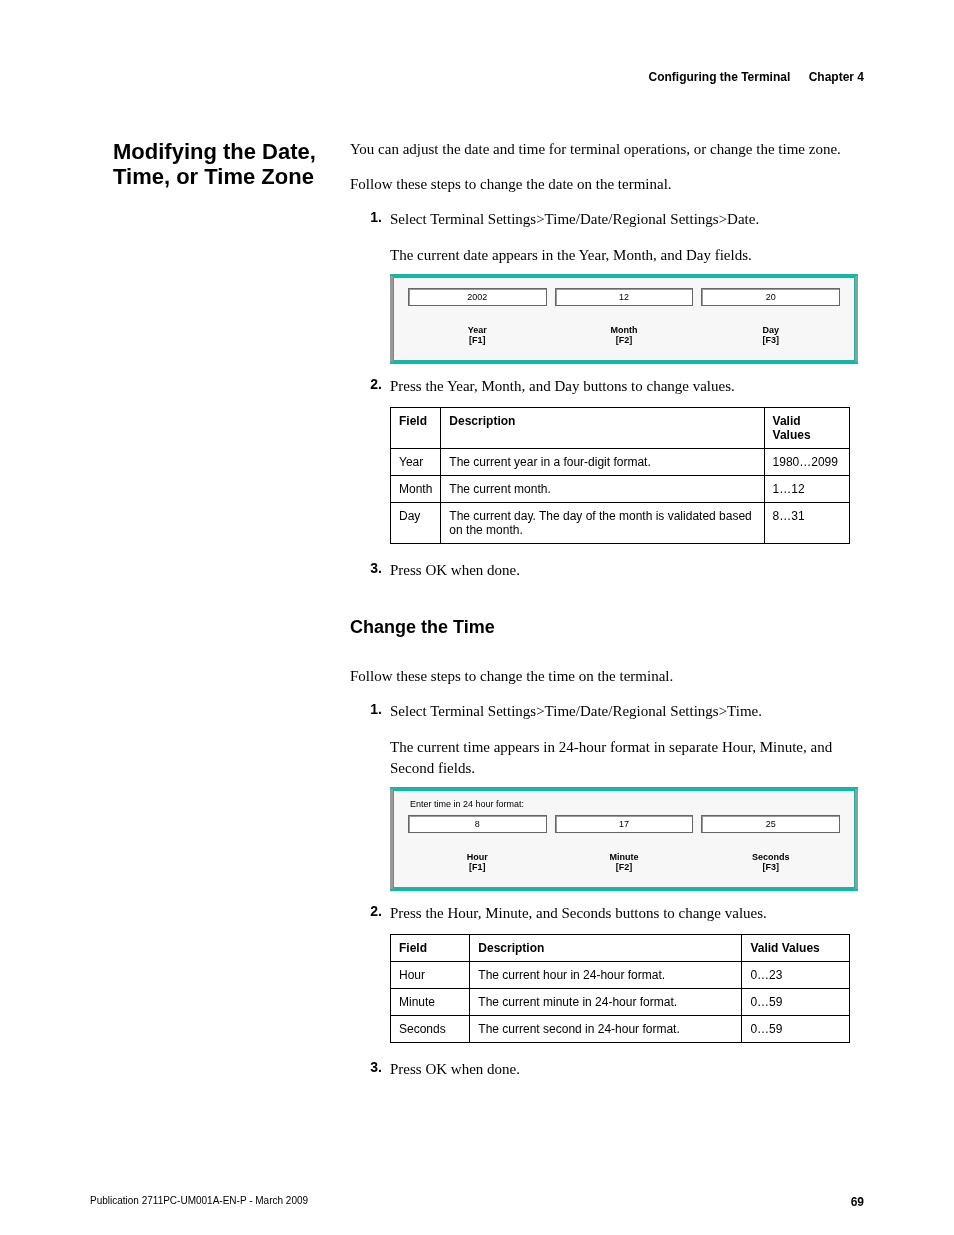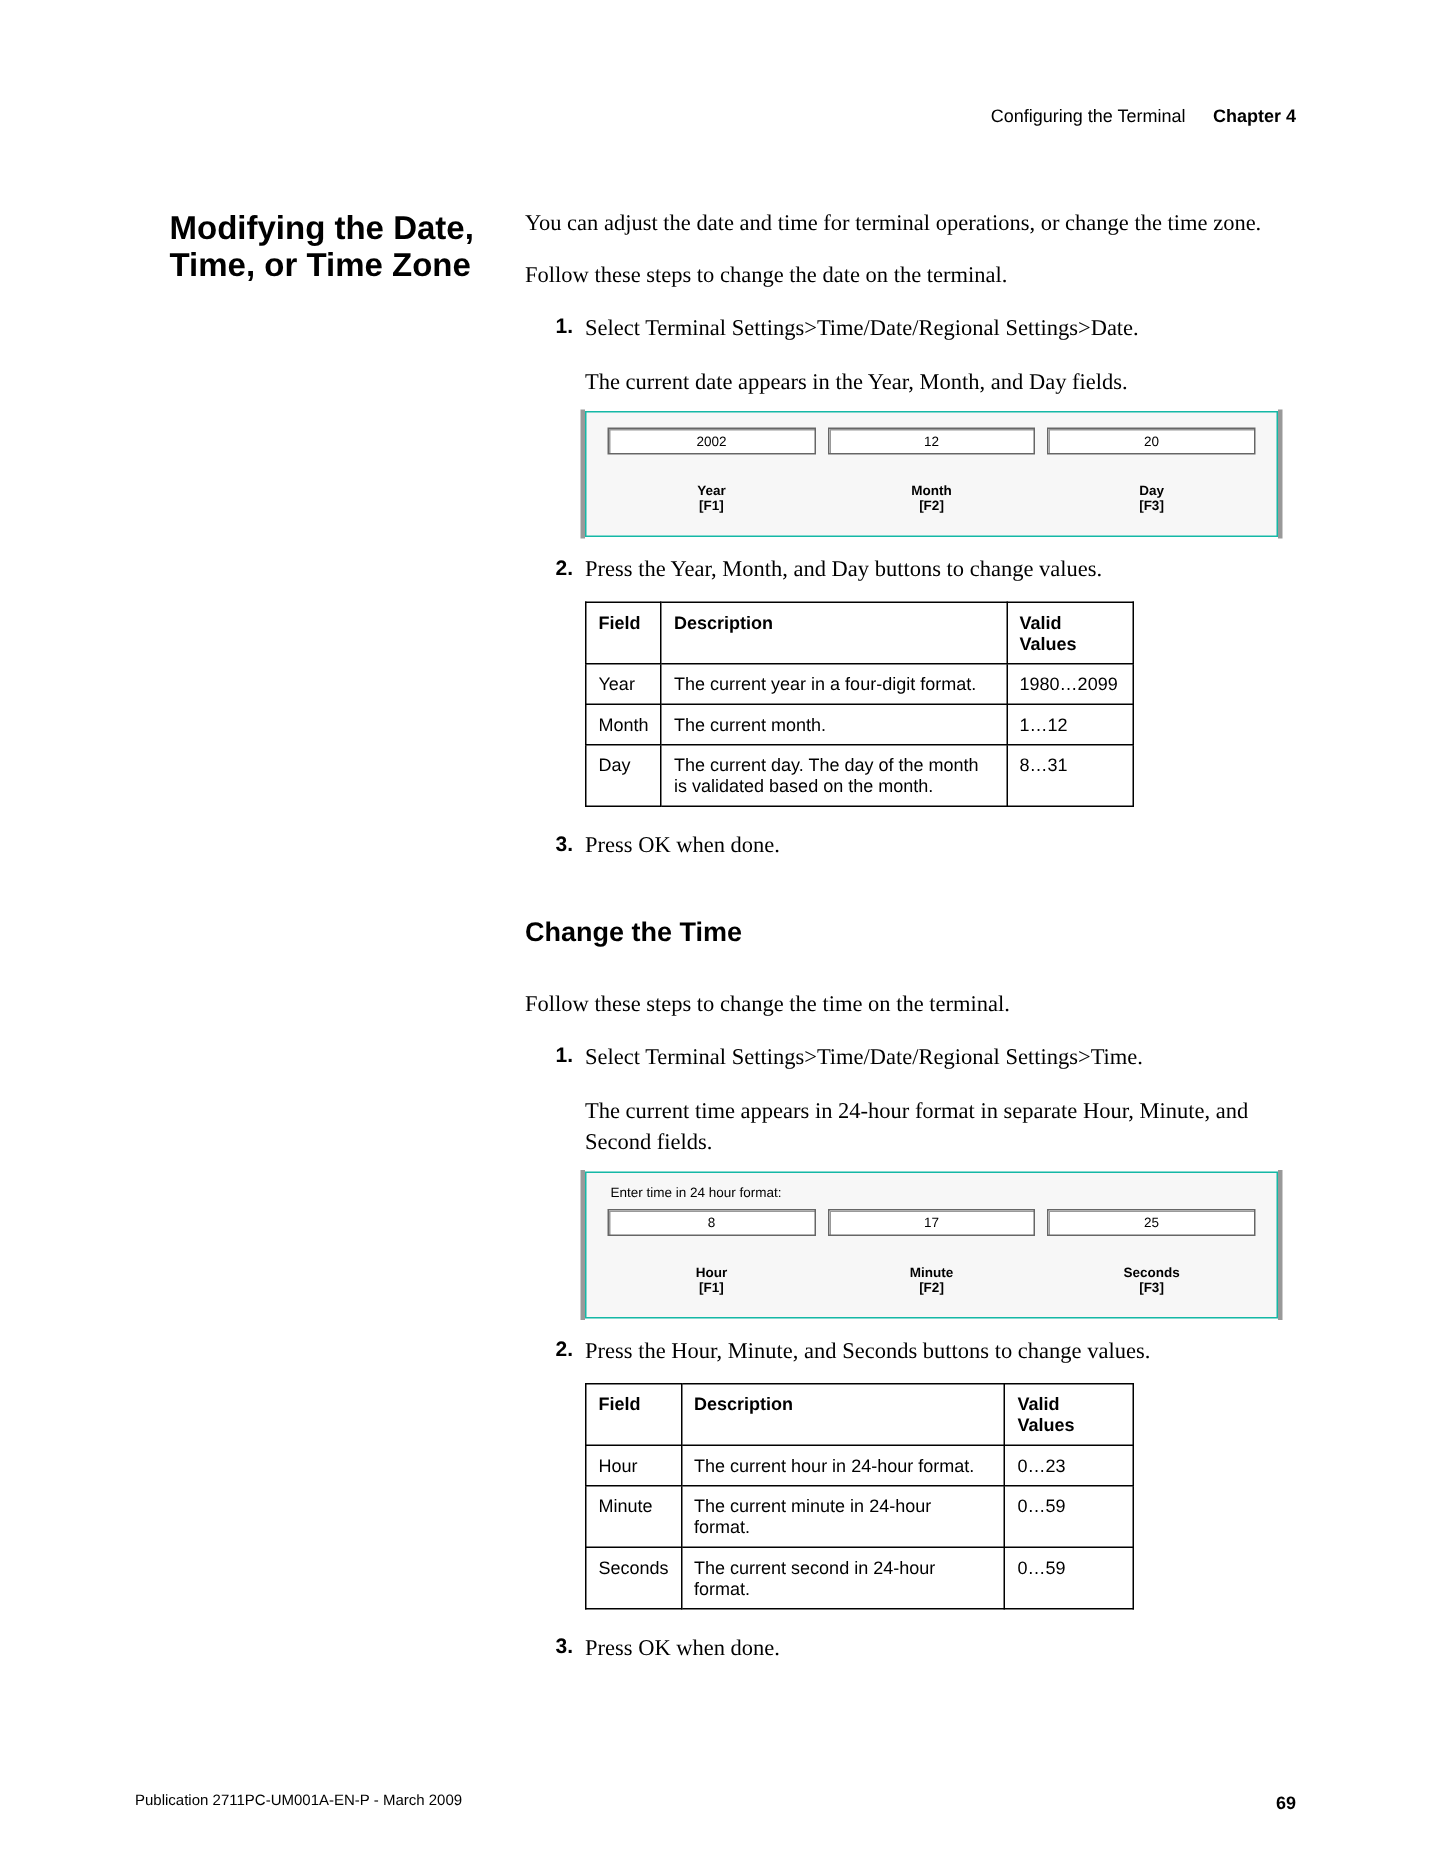--- a/index.html
+++ b/index.html
@@ -16,21 +16,21 @@
     padding: 70px 90px 30px 90px;
     position: relative;
     min-height: 1135px;
   }
   .header {
     text-align: right;
     font-family: Arial, Helvetica, sans-serif;
     font-size: 12px;
     margin-bottom: 55px;
   }
-  .header .light { font-weight: normal; text-align: right; }
+  .header .light { font-weight: bold; text-align: right; }
   .header .bold { font-weight: bold; margin-left: 15px; }
   .columns {
     display: flex;
     align-items: flex-start;
   }
   .left-col {
     width: 260px;
     flex-shrink: 0;
   }
   .right-col {
@@ -82,21 +82,21 @@
   }
   .sub-step {
     margin-left: 40px;
     font-family: Georgia, 'Times New Roman', serif;
     font-size: 15px;
     line-height: 1.4;
     margin-bottom: 8px;
   }
   .ui-figure {
     margin: 6px 0 12px 40px;
-    border: 1px solid #14b8a6;
+    border: 4px solid #14b8a6;
     width: 440px;
     background: #f7f7f7;
     position: relative;
     padding: 8px 10px 14px 10px;
   }
   .ui-figure::before, .ui-figure::after {
     content: "";
     position: absolute;
     top: -2px;
     bottom: -2px;
@@ -133,21 +133,21 @@
   .ui-label {
     font-family: Arial, sans-serif;
     font-size: 9px;
     font-weight: bold;
     margin-top: 18px;
     line-height: 1.1;
   }
   .ui-label .fn { font-weight: bold; text-align: center; }
   table.data {
     border-collapse: collapse;
-    width: 366px;
+    width: 460px;
     margin: 10px 0 16px 40px;
     font-family: Arial, Helvetica, sans-serif;
     font-size: 12px;
   }
   table.data th, table.data td {
     border: 1px solid #000;
     padding: 6px 8px;
     text-align: left;
     vertical-align: top;
   }

